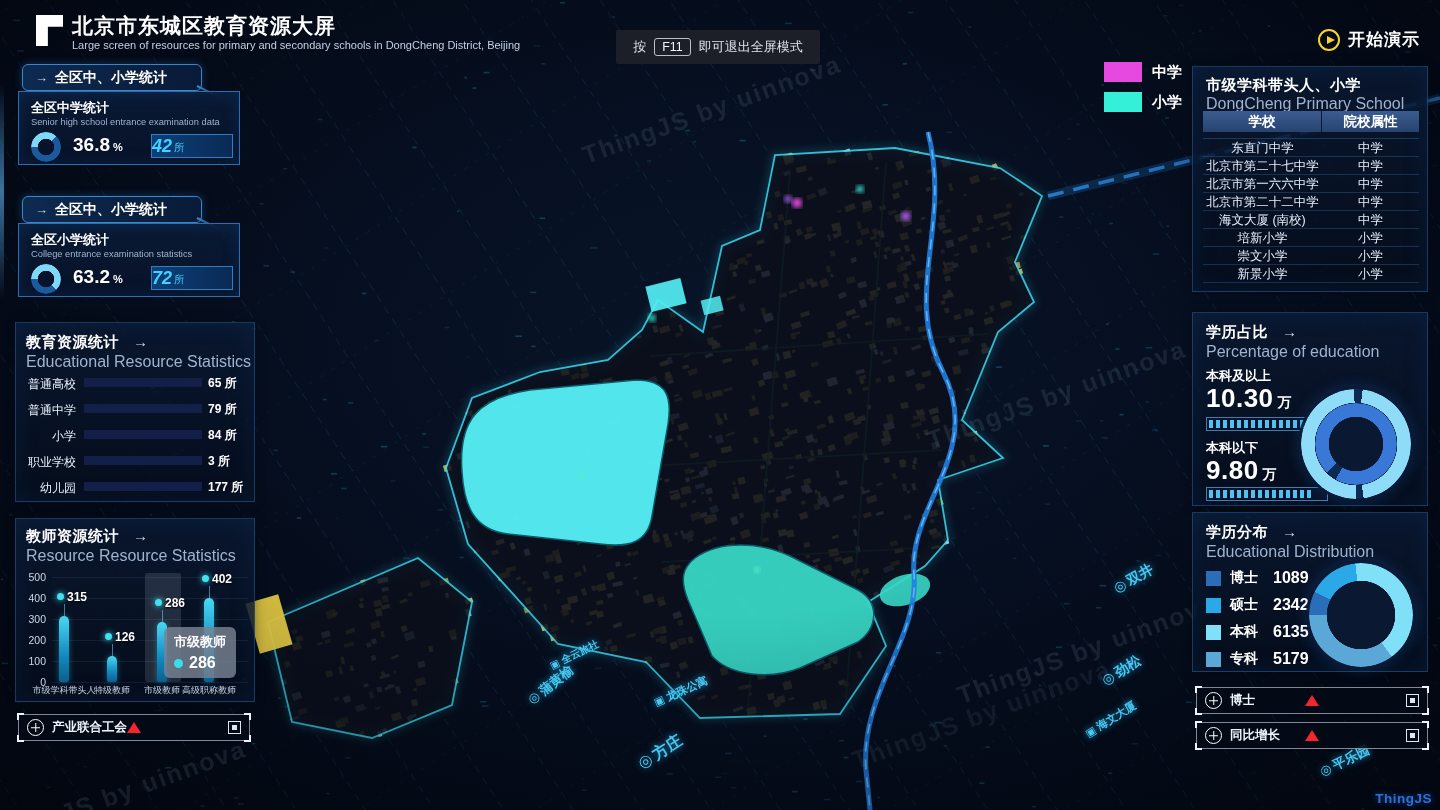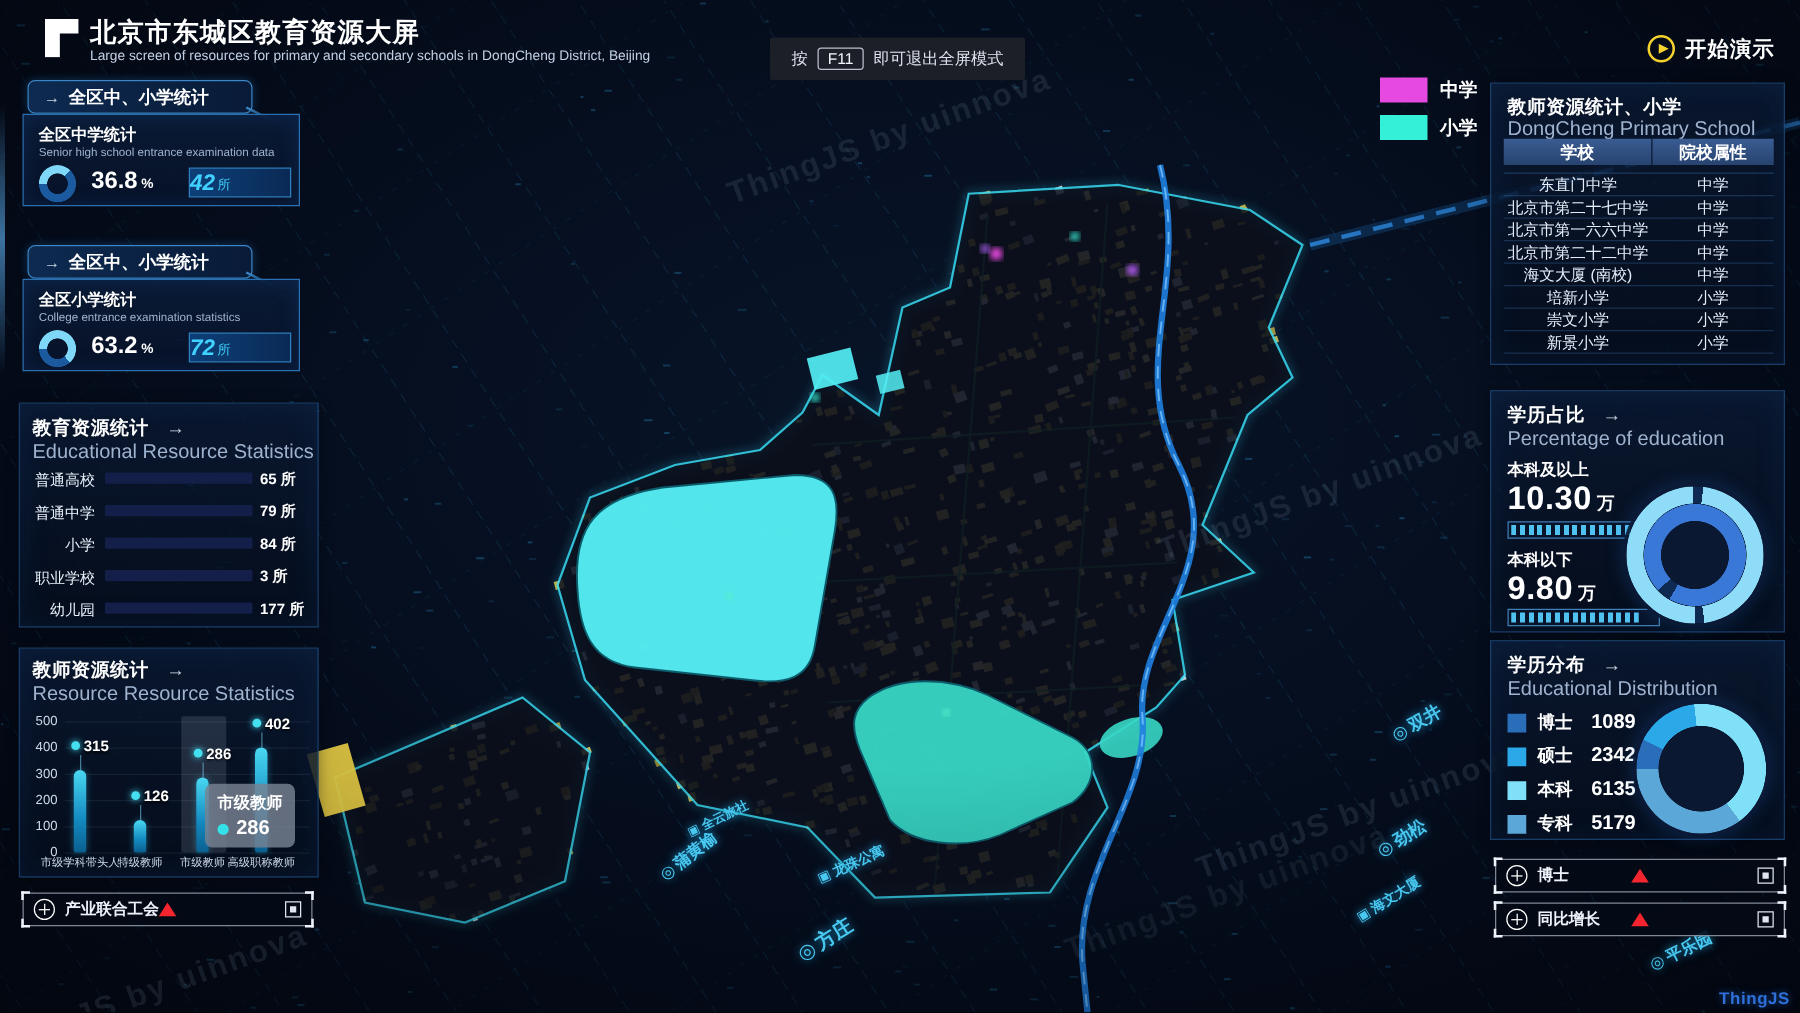--- a/index.html
+++ b/index.html
@@ -25,21 +25,21 @@
 
   
   .logo{left:36px;top:15px;width:27px;height:31px;background:#fff;z-index:3;
         clip-path:polygon(0 0,100% 0,100% 38%,44% 38%,44% 100%,0 100%)}
   .title{left:72px;top:12px;z-index:3;color:#fff;font-size:21px;font-weight:bold;letter-spacing:1px}
   .subtitle{left:72px;top:39px;z-index:3;color:#c3d0e4;font-size:11px}
   .hintbar{left:616px;top:30px;width:204px;height:34px;z-index:3;display:flex;align-items:center;
            justify-content:center;background:rgba(30,33,40,.92);border-radius:2px;color:#dde3ec;font-size:13px}
   .hintkey{display:inline-block;margin:0 8px;padding:1px 7px;border:1px solid #b9c0ca;border-radius:3px;
            color:#f2f5fa;font-size:12.5px}
-  .startdemo{left:1318px;top:28px;z-index:3;display:flex;align-items:flex-start;gap:8px;cursor:pointer}
+  .startdemo{left:1318px;top:28px;z-index:3;display:flex;align-items:flex-end;gap:8px;cursor:pointer}
   .play{width:22px;height:22px;border:2px solid #f6d32d;border-radius:50%;position:relative;flex:none}
   .play::after{content:"";position:absolute;left:7px;top:4.5px;border-left:8px solid #f6d32d;
                border-top:4.5px solid transparent;border-bottom:4.5px solid transparent}
   .startdemo span{color:#fff;font-size:17px;font-weight:bold;letter-spacing:1px}
 
   
   .panel{position:absolute;z-index:2;background:linear-gradient(180deg,rgba(10,25,50,.80),rgba(5,13,28,.84));
          border:1px solid rgba(45,110,180,.45);box-shadow:inset 0 0 24px rgba(20,70,140,.18),0 0 10px rgba(0,0,0,.35)}
   .p-title{color:#fff;font-size:15px;font-weight:bold;letter-spacing:.5px}
   .p-sub{color:#9fb3cf;font-size:16px;margin-top:0}
@@ -1567,21 +1567,21 @@
       <i class="c c4"></i>
     <span class="cplus"></span>
     <span class="lab">产业联合工会</span>
     <span class="tri"></span>
     <span class="sqicon">
         <b></b>
       </span>
   </div>
 
   <div class="panel" style="left:1192px;top:66px;width:236px;height:226px">
-    <div class="p-title" style="position:absolute;left:13px;top:9px">教师资源统计、小学</div>
+    <div class="p-title" style="position:absolute;left:13px;top:9px">市级学科带头人、小学</div>
     <div class="p-sub" style="position:absolute;left:13px;top:28px">DongCheng Primary School</div>
     <div class="sch-head">
       <div class="cA">学校</div>
       <div class="cB">院校属性</div>
     </div>
     <div class="sch-rows">
       <div class="sch-partial"></div>
       <div class="sch-row">
           <div class="cA">东直门中学</div>
           <div class="cB">中学</div>

